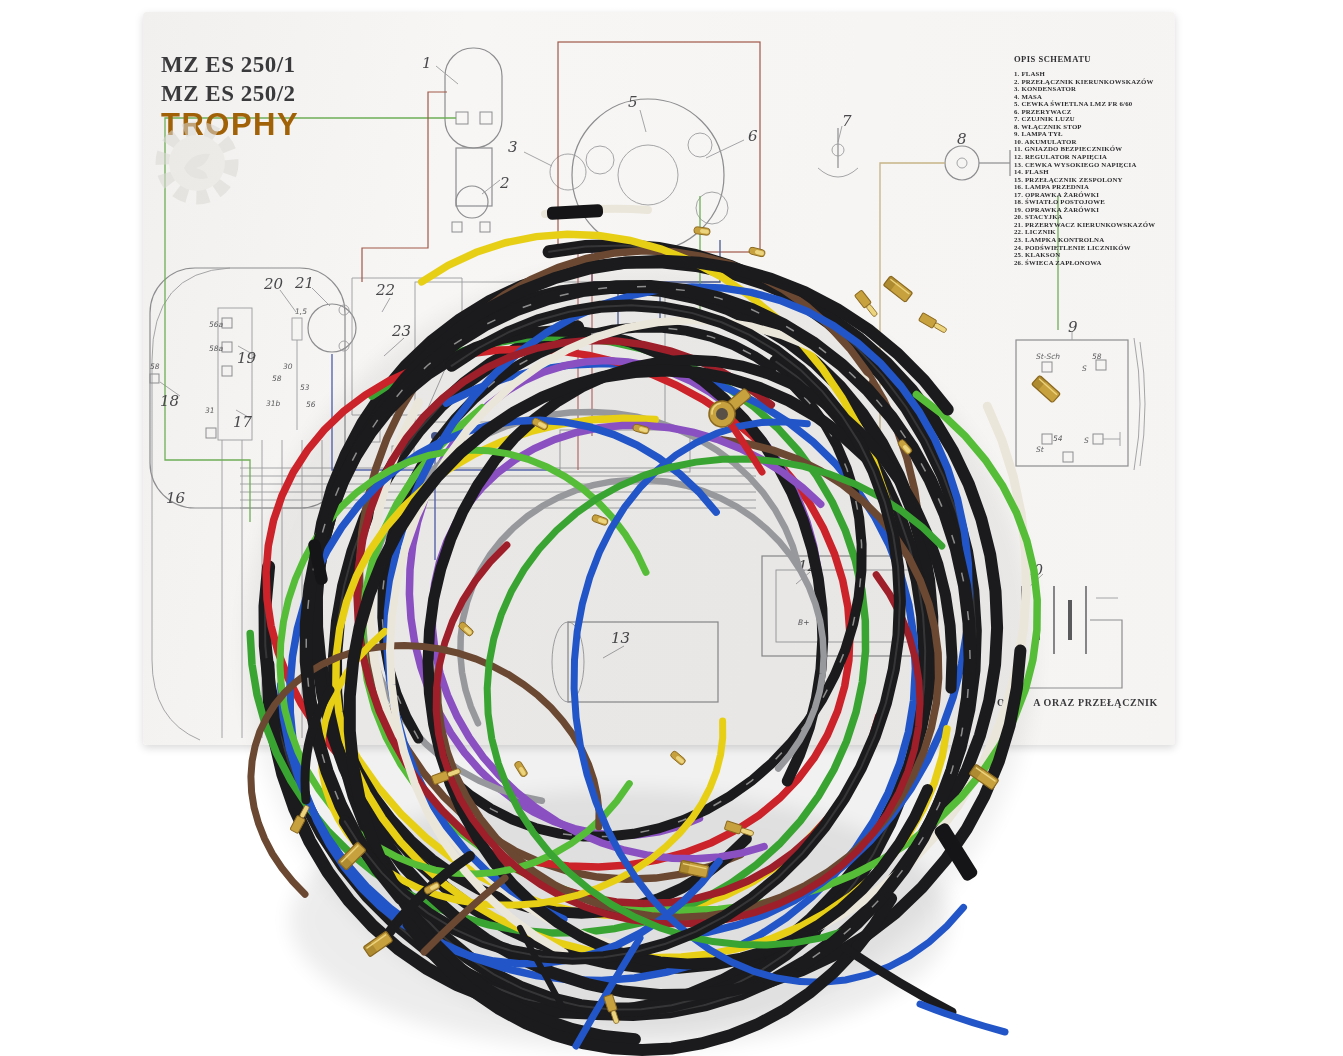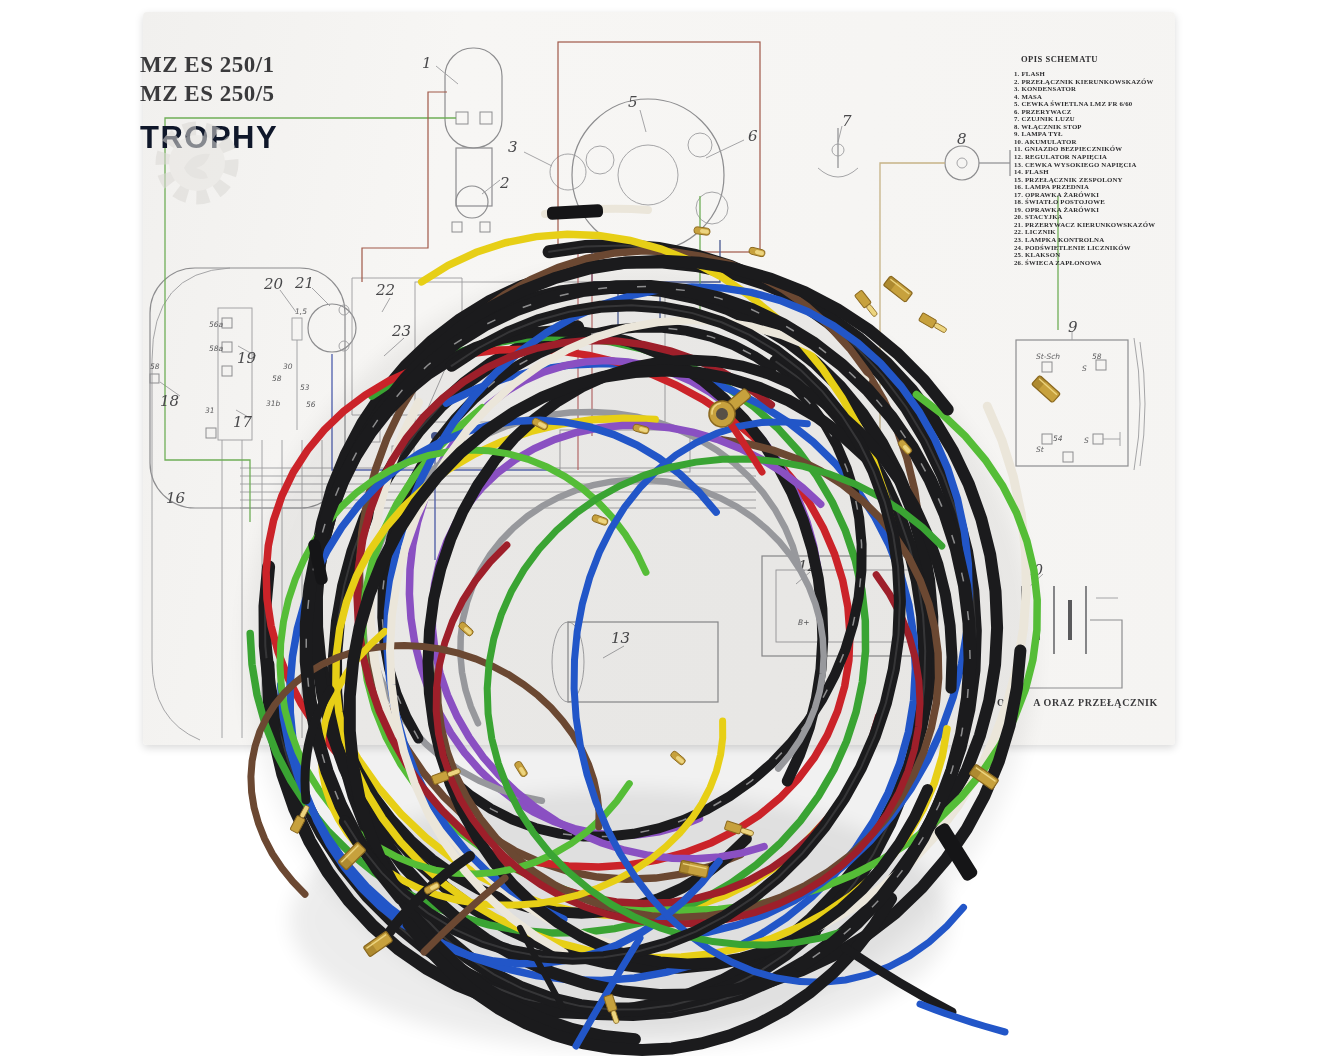--- a/index.html
+++ b/index.html
@@ -1,26 +1,26 @@
 <!DOCTYPE html>
 <html><head>
 <meta charset="utf-8">
 <style>
   html,body{margin:0;padding:0;background:#fff}
   .scene{position:relative;width:1343px;height:1056px;background:#fff;overflow:hidden;font-family:"Liberation Serif",serif}
   .paper{position:absolute;left:143px;top:12px;width:1032px;height:733px;
          background:linear-gradient(100deg,#f1f0ee 0%,#f7f6f4 28%,#f5f4f2 100%);
          border-radius:4px;box-shadow:0 3px 9px rgba(0,0,0,.15)}
   svg.layer{position:absolute;left:0;top:0;pointer-events:none}
-  .title-block{position:absolute;left:140px;top:50px;color:#3a3a3c}
+  .title-block{position:absolute;left:161px;top:50px;color:#3a3a3c}
   .title-line{font:bold 23px/29px "Liberation Serif",serif;letter-spacing:.5px}
-  .title-trophy{font:bold 31px/34px "Liberation Sans",sans-serif;color:#0f172a;letter-spacing:1.5px;margin-top:13px}
+  .title-trophy{font:bold 31px/34px "Liberation Sans",sans-serif;color:#a16207;letter-spacing:1.5px;margin-top:0}
   .watermark{position:absolute;left:150px;top:116px;opacity:.55}
   .legend{position:absolute;left:1014px;top:54px;width:175px;color:#2e2e30}
-  .legend-heading{font:bold 8.5px/10px "Liberation Serif",serif;letter-spacing:.5px;margin-left:7px}
+  .legend-heading{font:bold 8.5px/10px "Liberation Serif",serif;letter-spacing:.5px;margin-left:0}
   .legend ol{list-style:none;margin:6px 0 0 0;padding:0}
   .legend li{font:bold 6.8px/7.55px "Liberation Serif",serif;letter-spacing:.2px;white-space:nowrap;padding-left:13px;text-indent:-13px}
   .caption{position:absolute;left:997px;top:697px;display:flex;gap:20px;
            font:bold 10px/12px "Liberation Serif",serif;color:#3a3a3c;letter-spacing:.6px}
   
   .sl{fill:none;stroke:#8d8d8f;stroke-width:1.2}
   .sl2{fill:none;stroke:#9c9c9e;stroke-width:.9}
   .sq{fill:none;stroke:#8d8d8f;stroke-width:1}
   .greenl{fill:none;stroke:#6fae57;stroke-width:1.3}
   .maroonl{fill:none;stroke:#a05848;stroke-width:1.2}
@@ -190,21 +190,21 @@
     <text class="term" x="306" y="407">56</text>
     <text class="term" x="209" y="327">56a</text>
     <text class="term" x="209" y="351">58a</text>
     <text class="term" x="205" y="413">31</text>
     <text class="term" x="150" y="369">58</text>
     <text class="term" x="798" y="625">B+</text>
   </svg>
 
   <div class="title-block">
     <div class="title-line">MZ ES 250/1</div>
-    <div class="title-line">MZ ES 250/5</div>
+    <div class="title-line">MZ ES 250/2</div>
     <div class="title-trophy">TROPHY</div>
   </div>
 
   <svg class="watermark" width="95" height="95" viewBox="0 0 95 95">
     <circle cx="47" cy="47" r="34" fill="none" stroke="#dbd9d5" stroke-width="15" stroke-dasharray="12 9"></circle>
     <circle cx="47" cy="47" r="28" fill="#e8e6e2"></circle>
     <path d="M34,52 q8,-16 26,-14 q-4,12 -14,14 q10,2 12,10 q-18,4 -24,-10" fill="#dcdad6"></path>
   </svg>
 
   <div class="legend">

